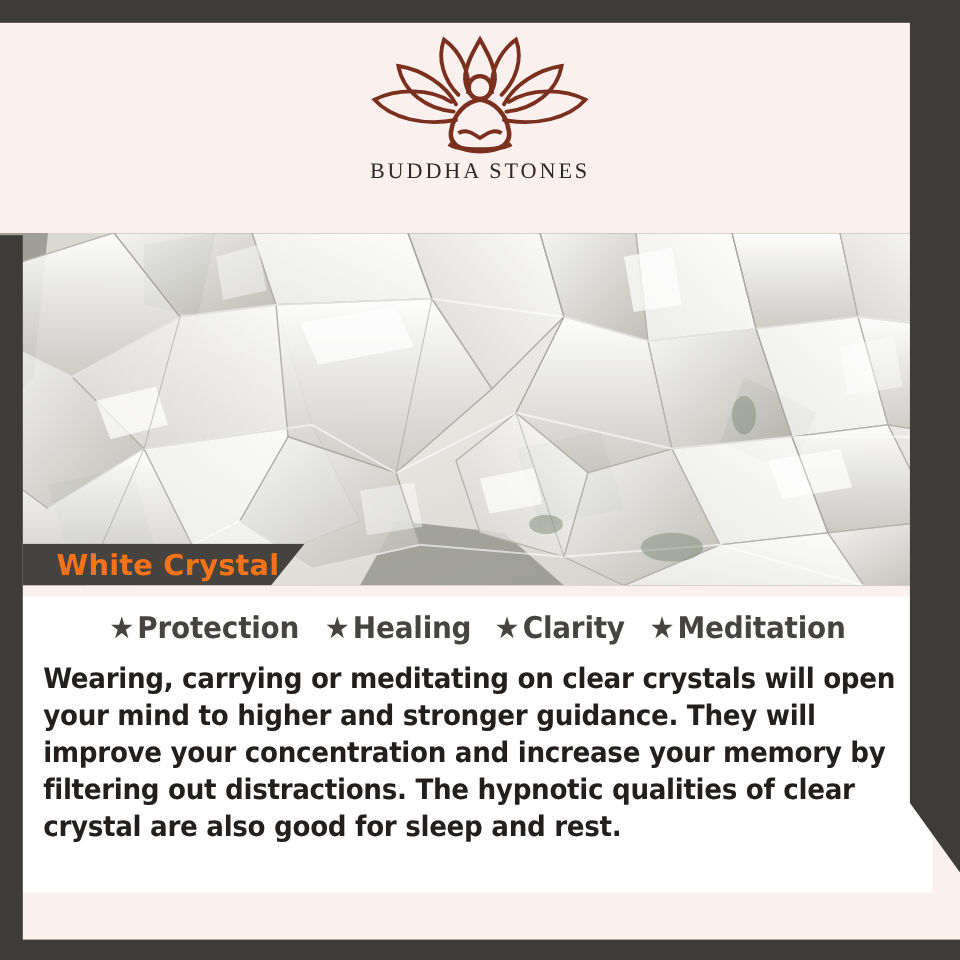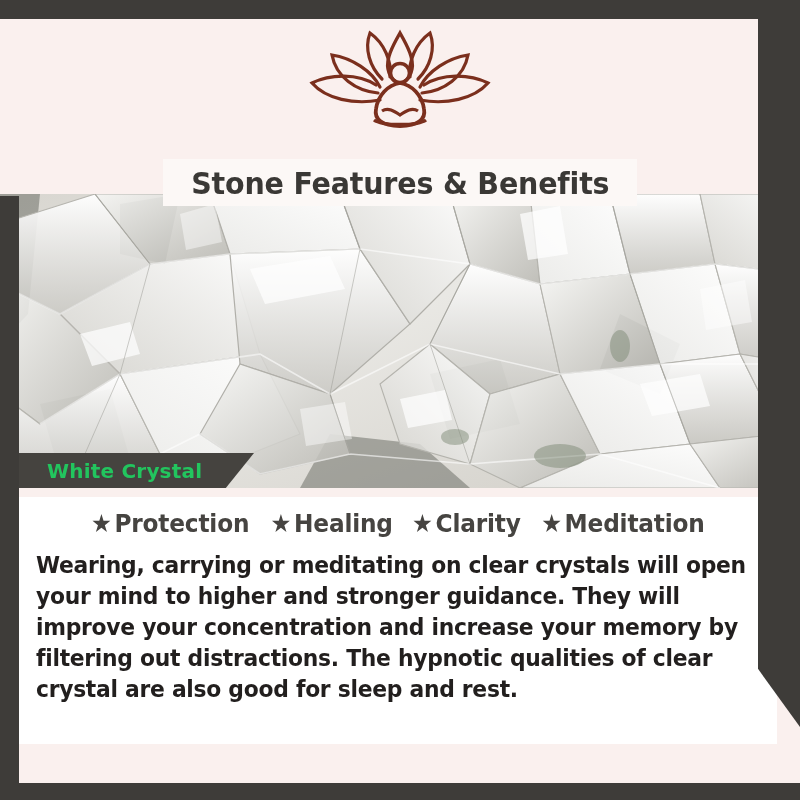--- a/index.html
+++ b/index.html
@@ -122,22 +122,22 @@
     height: 35px;
     background: #45433f;
     z-index: 4;
     clip-path: polygon(0 0, 100% 0, 88% 100%, 0 100%);
     display: flex;
     align-items: center;
   }
   .caption-text {
     font-family: "DejaVu Sans", sans-serif;
     font-weight: bold;
-    font-size: 20px;
-    color: #22c55e;
+    font-size: 24px;
+    color: #f97316;
     padding-left: 28px;
     letter-spacing: 0.2px;
   }
 
   
   .body-panel {
     position: absolute;
     left: 19px;
     top: 497px;
     width: 758px;
@@ -214,25 +214,23 @@
 
           <circle cx="98" cy="46" r="9.5" fill="none" stroke="#7b2f1d" stroke-width="3.6"></circle>
 
           <path d="M98 56 C86 58 76 68 74 82 C72 92 80 99 98 99 C116 99 124 92 122 82 C120 68 110 58 98 56 Z" fill="none" stroke="#7b2f1d" stroke-width="3.8"></path>
 
           <path d="M80 84 C86 80 92 84 98 88 C104 84 110 80 116 84" fill="none" stroke="#7b2f1d" stroke-width="3.2"></path>
 
           <path d="M72 93 C80 99 116 99 124 93" fill="none" stroke="#7b2f1d" stroke-width="3.4"></path>
         </g>
       </svg>
+      <div class="brand-name">BUDDHA STONES</div>
     </div>
 
-    <div class="title-bar">
-      <span class="title-text">Stone Features &amp; Benefits</span>
-    </div>
   </div>
 
   <div class="photo">
     <svg viewBox="0 0 800 294" preserveAspectRatio="none">
       <defs>
         <linearGradient id="bgG" x1="0" y1="0" x2="1" y2="1">
           <stop offset="0%" stop-color="#d8d6d0"></stop>
           <stop offset="45%" stop-color="#e9e8e4"></stop>
           <stop offset="100%" stop-color="#cfccc5"></stop>
         </linearGradient>

